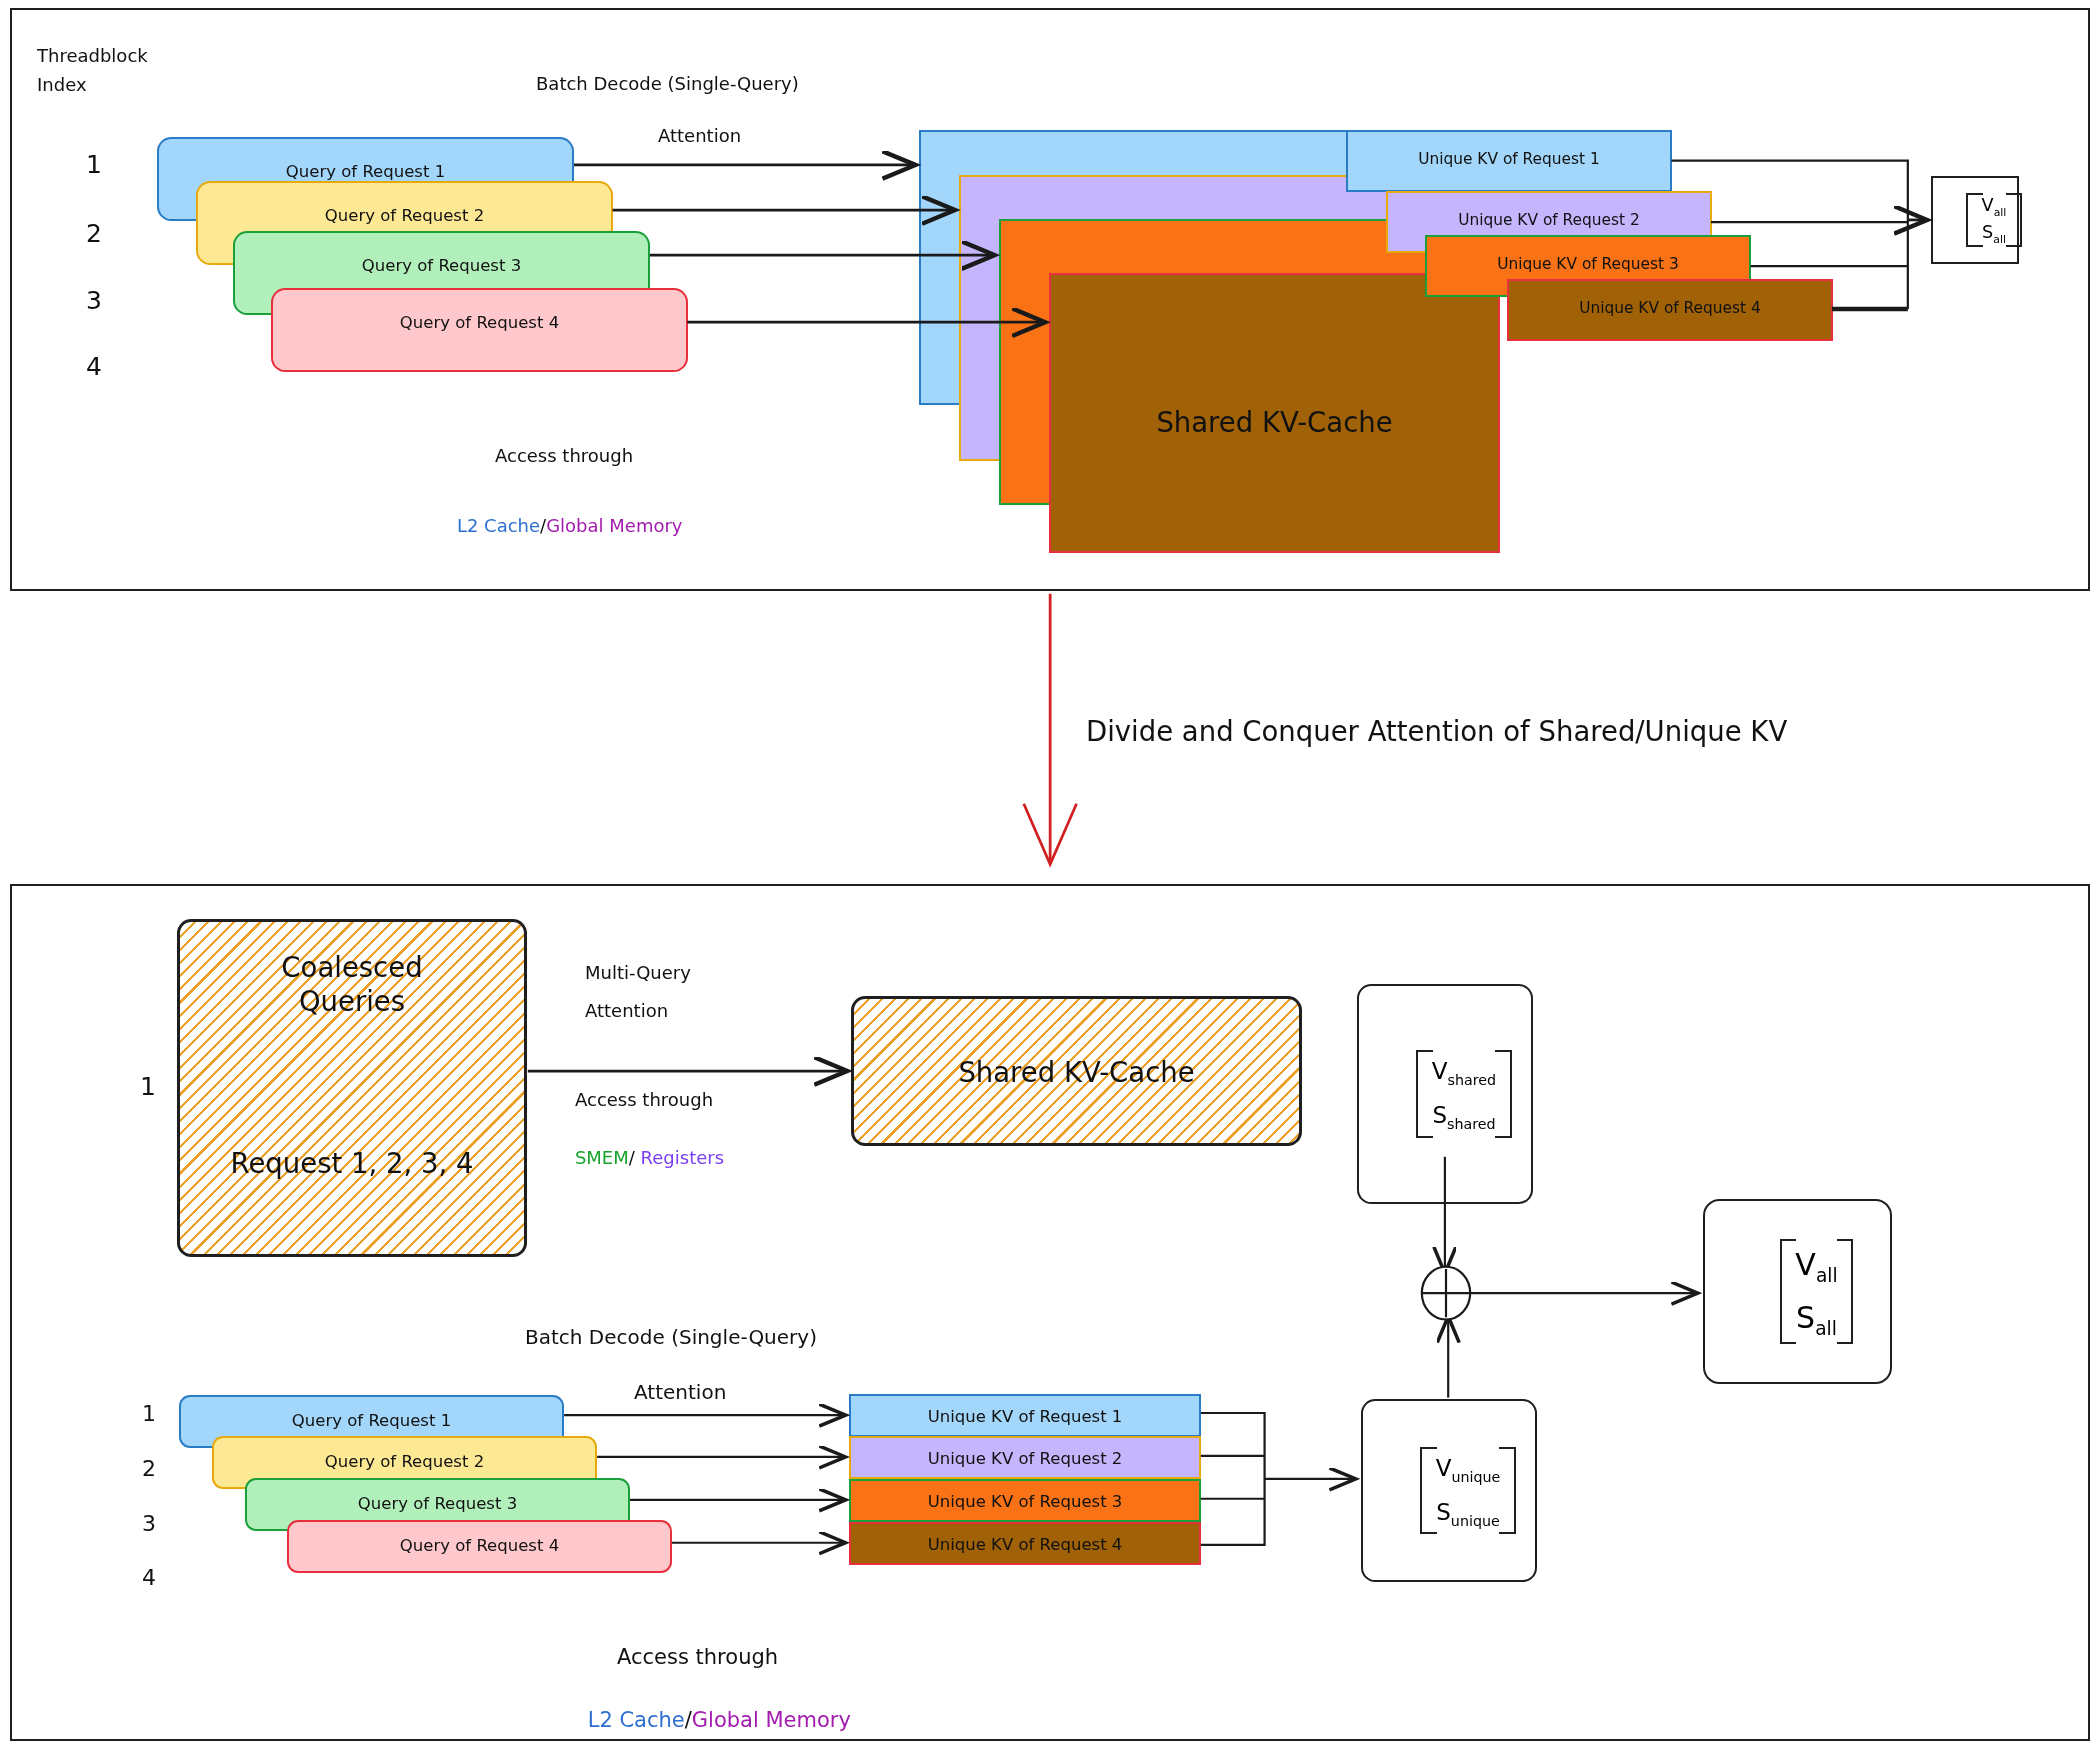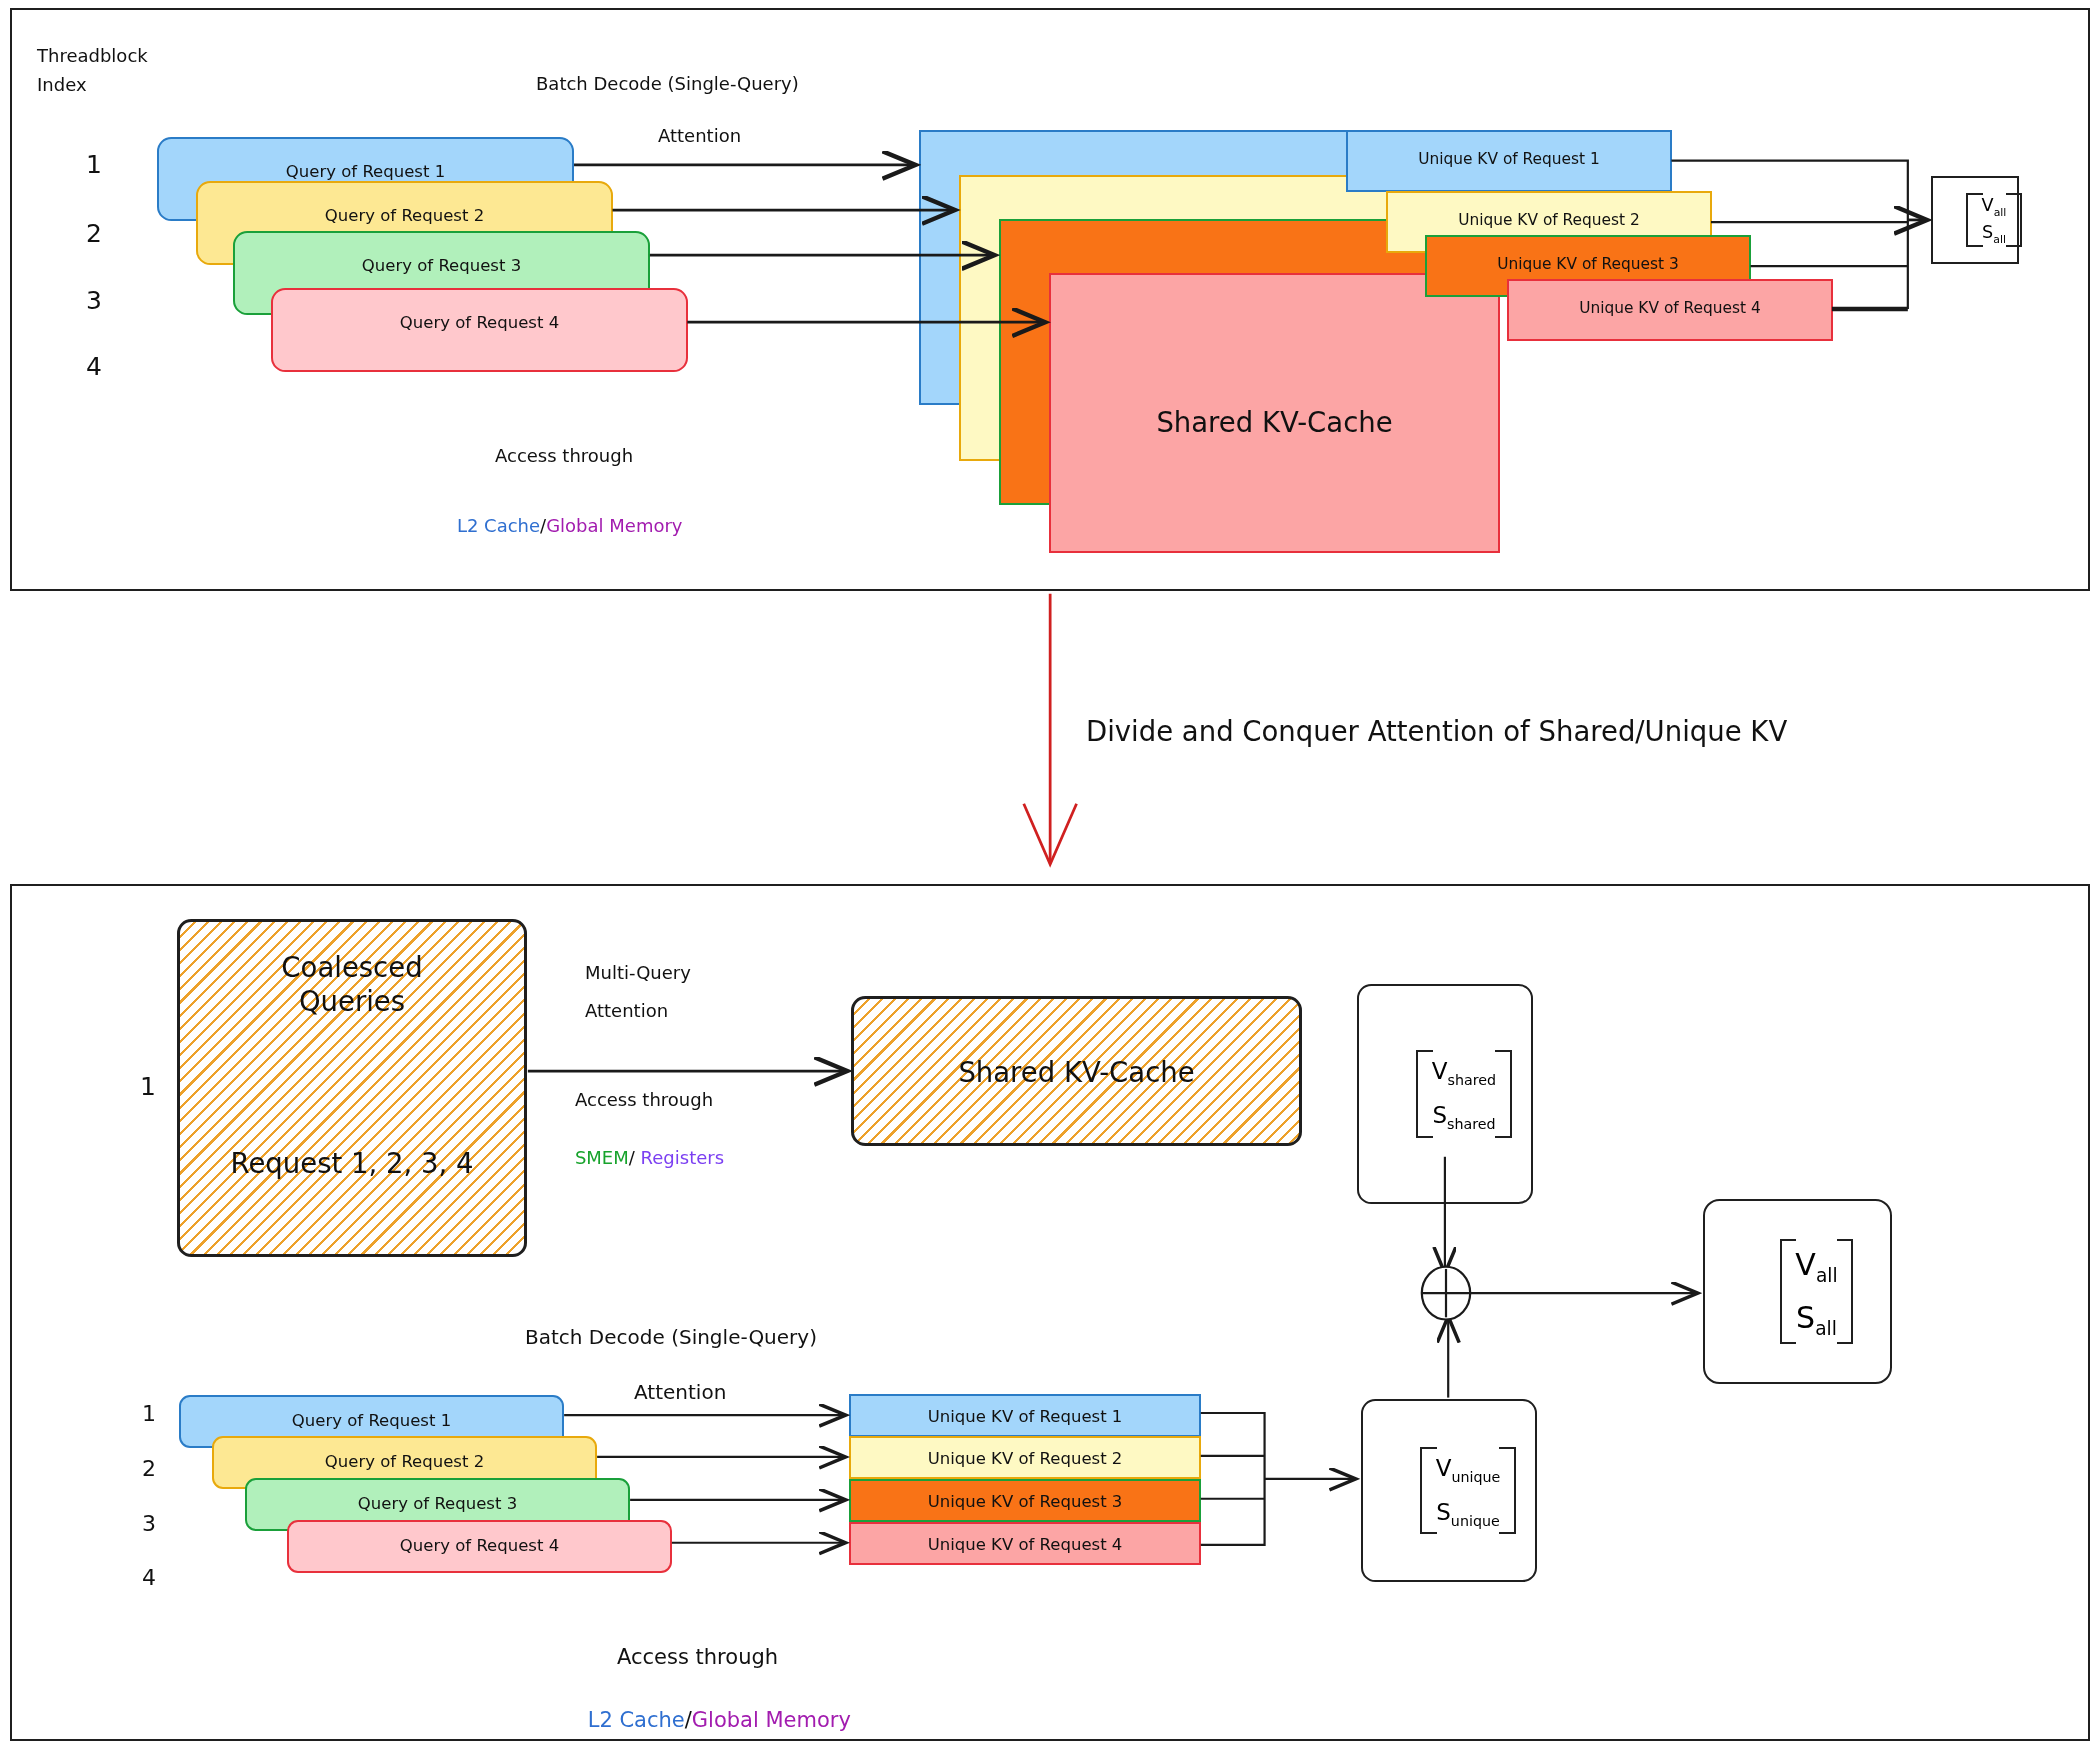--- a/index.html
+++ b/index.html
@@ -8,23 +8,23 @@
   .panel{position:absolute;border:2.7px solid #1f1f1f;background:#fff;box-sizing:border-box;}
   .lbl{position:absolute;color:#111;white-space:pre;line-height:1.18;}
   .c{display:flex;align-items:center;justify-content:center;text-align:center;}
   .box{position:absolute;box-sizing:border-box;}
   .rbox{border-radius:14.3px;}
   .q-blue{background:#a3d6fb;border:2.7px solid #2a7cc7;}
   .q-yellow{background:#fde893;border:2.7px solid #e8a90c;}
   .q-green{background:#b1f0bb;border:2.7px solid #1aa03a;}
   .q-pink{background:#ffc8cc;border:2.7px solid #e8303c;}
   .k-blue{background:#a3d6fb;border:2.2px solid #2a7cc7;}
-  .k-yellow{background:#fef9c3;border:2.2px solid #e8a90c;padding-left:32px;}
+  .k-yellow{background:#c4b5fd;border:2.2px solid #e8a90c;padding-left:32px;}
   .k-green{background:#f97316;border:2.2px solid #1aa03a;}
-  .k-pink{background:#fca5a5;border:2.2px solid #e8303c;}
+  .k-pink{background:#a16207;border:2.2px solid #e8303c;}
   .plain{background:#fff;border:2.2px solid #1f1f1f;padding-left:38px;}
   .hatch{
     border:3.3px solid #1f1f1f;
     background-color:#fff;
     background-image:repeating-linear-gradient(135deg,#eda12a 0px,#eda12a 2.2px,#ffffff 2.2px,#ffffff 9.3px);
   }
   .boxtxt{position:absolute;left:0;right:0;text-align:center;color:#111;}
   svg.ov{position:absolute;left:0;top:0;width:2097px;height:1750px;pointer-events:none;}
   .t-title{font-size:18px;}
   .t-small{font-size:16.5px;}

